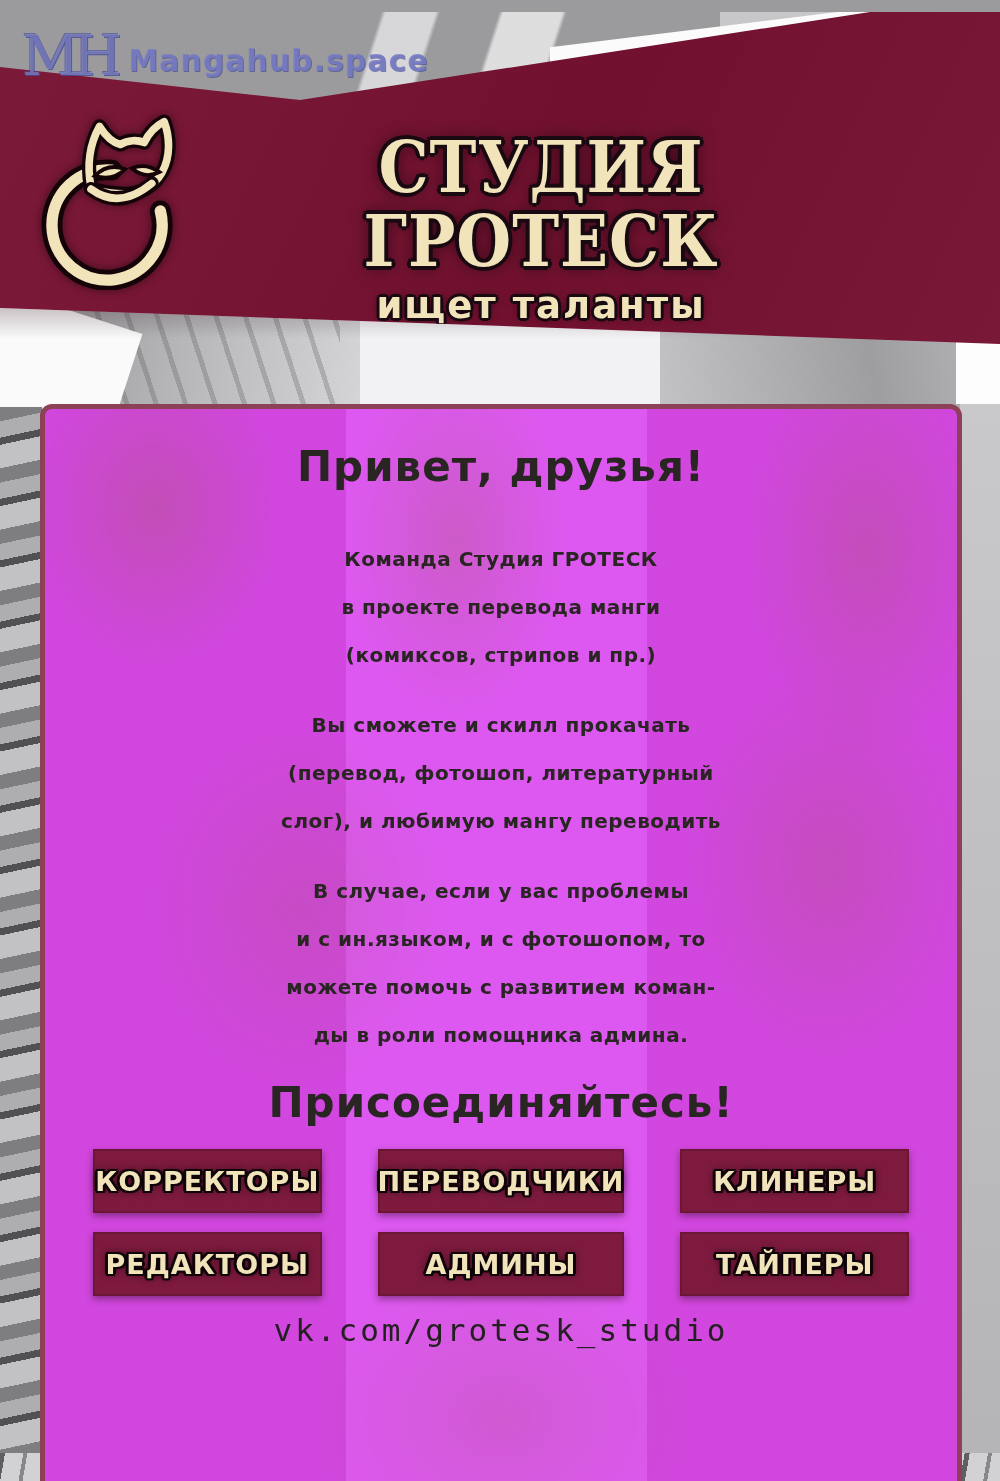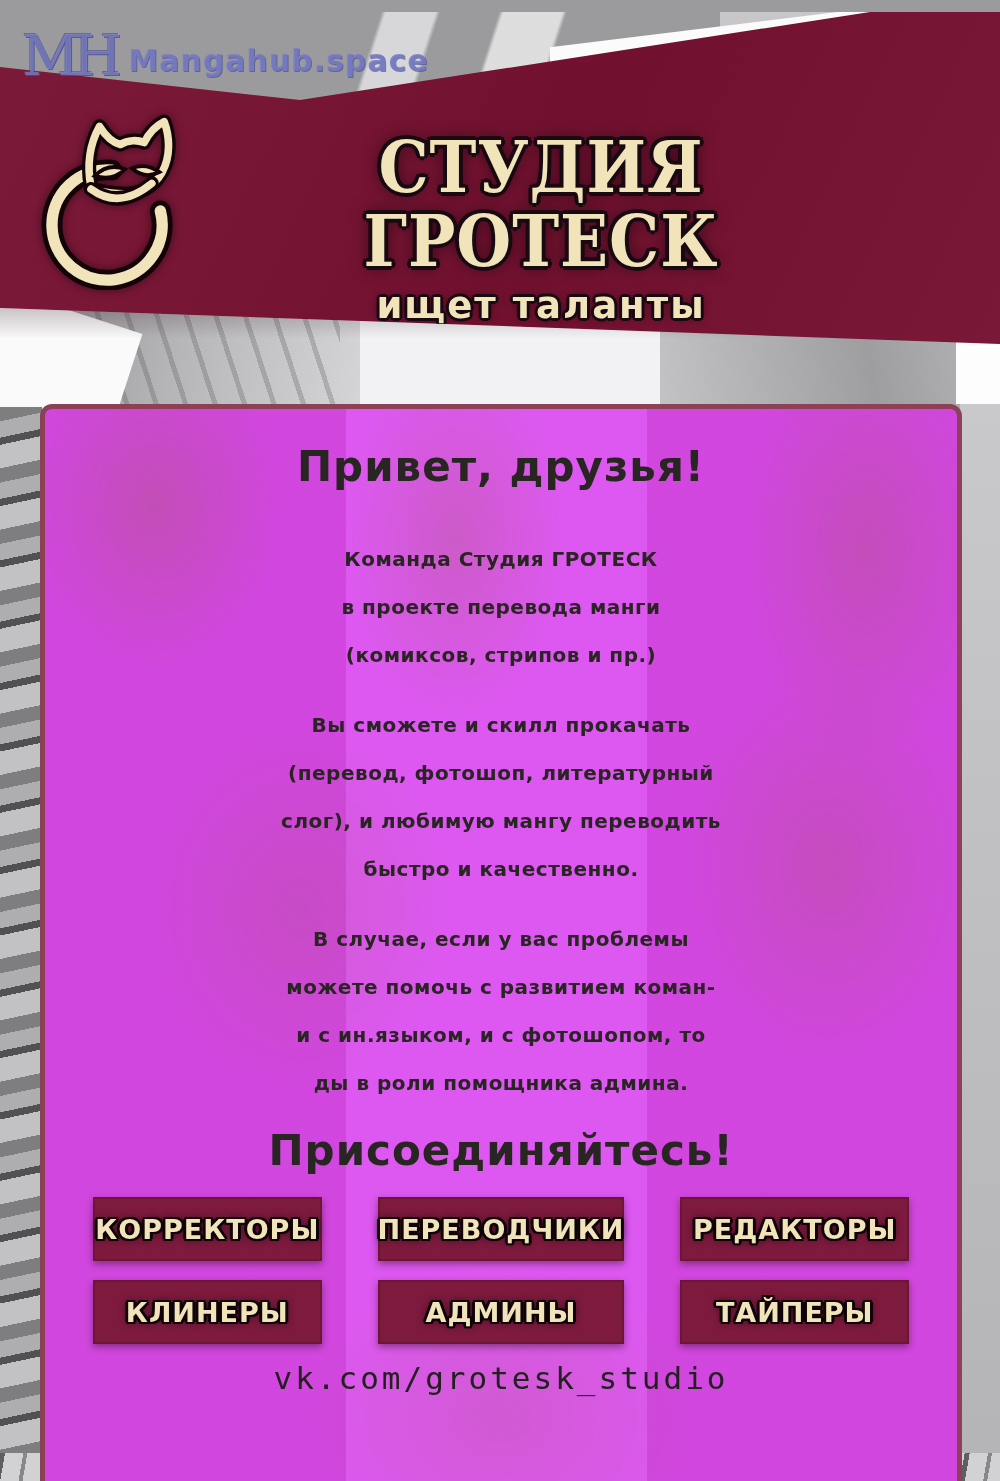--- a/index.html
+++ b/index.html
@@ -137,37 +137,36 @@
     <p class="para p1">
       <span class="para-line">Команда Студия ГРОТЕСК</span>
       <span class="para-line">в проекте перевода манги</span>
       <span class="para-line">(комиксов, стрипов и пр.)</span>
     </p>
 
     <p class="para p2">
       <span class="para-line">Вы сможете и скилл прокачать</span>
       <span class="para-line">(перевод, фотошоп, литературный</span>
       <span class="para-line">слог), и любимую мангу переводить</span>
-      <span class="para-line">быстро и качественно.</span>
     </p>
 
     <p class="para p3">
       <span class="para-line">В случае, если у вас проблемы</span>
+      <span class="para-line">и с ин.языком, и с фотошопом, то</span>
       <span class="para-line">можете помочь с развитием коман-</span>
-      <span class="para-line">и с ин.языком, и с фотошопом, то</span>
       <span class="para-line">ды в роли помощника админа.</span>
     </p>
 
     <div class="cta">Присоединяйтесь!</div>
 
     <div class="roles">
       <div class="role-btn">КОРРЕКТОРЫ</div>
       <div class="role-btn">ПЕРЕВОДЧИКИ</div>
+      <div class="role-btn">КЛИНЕРЫ</div>
       <div class="role-btn">РЕДАКТОРЫ</div>
-      <div class="role-btn">КЛИНЕРЫ</div>
       <div class="role-btn">АДМИНЫ</div>
       <div class="role-btn">ТАЙПЕРЫ</div>
     </div>
 
     <div class="vk-link">vk.com/grotesk_studio</div>
   </div>
 
 </div>
 
 </body></html>

